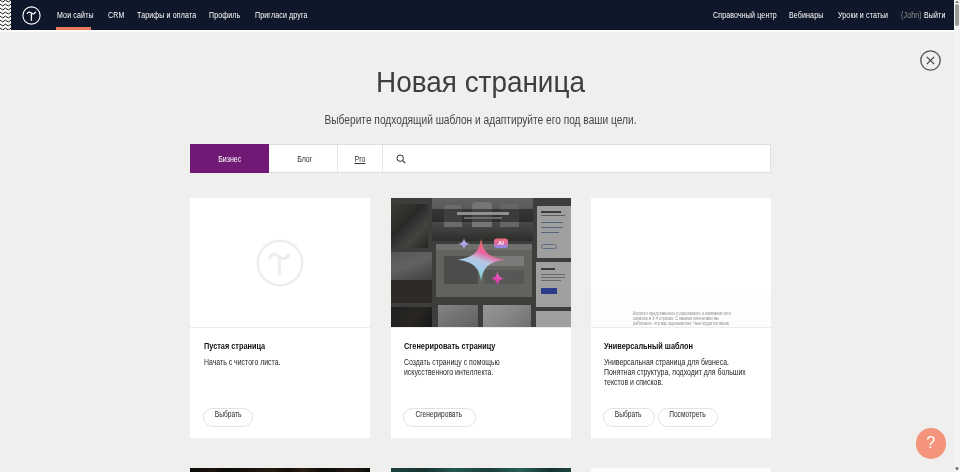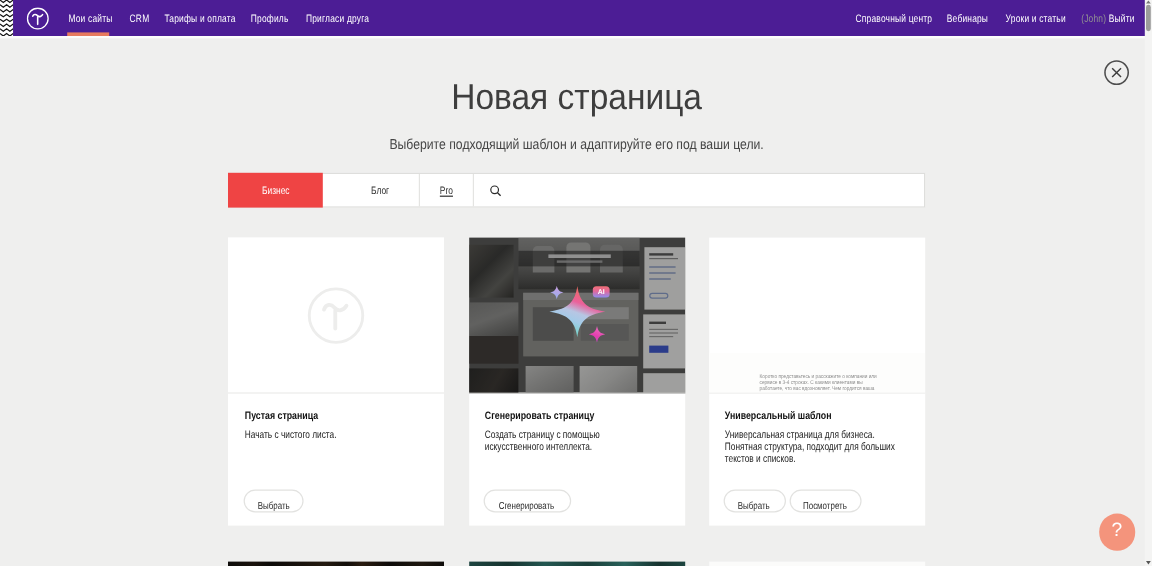--- a/index.html
+++ b/index.html
@@ -1,48 +1,48 @@
 <!DOCTYPE html>
 <html><head>
 <meta charset="utf-8">
 <style>
   * { margin:0; padding:0; box-sizing:border-box; }
   html,body { width:960px; height:472px; overflow:hidden; }
   body { font-family:"Liberation Sans", sans-serif; background:#efefee; position:relative; }
 
   
-  .topbar { position:absolute; left:0; top:0; width:960px; height:30px; background:#4c1d95; }
+  .topbar { position:absolute; left:0; top:0; width:960px; height:30px; background:#0f172a; }
   .topbar .zig { position:absolute; left:0; top:0; width:11px; height:30px; }
   .logo { position:absolute; left:22px; top:6px; }
   .ni { position:absolute; top:0; height:30px; line-height:30px; color:#fff; font-size:9px; white-space:nowrap; transform:scaleX(0.78); transform-origin:left center; letter-spacing:0.2px; }
   .ni .gray { color:#929292; }
   .underline { position:absolute; left:56px; top:27px; width:35px; height:3px; background:#e87a5e; }
   .whiteline { position:absolute; left:0; top:30px; width:960px; height:1.5px; background:#fcfcfb; }
 
   
   .title { position:absolute; left:0; top:64.8px; width:961px; text-align:center; font-size:30px; font-weight:400; color:#3e3e3e; transform:scaleX(0.931); }
   .subtitle { position:absolute; left:0; top:112.5px; width:961px; text-align:center; font-size:12px; color:#454545; transform:scaleX(0.848); }
 
   .closebtn { position:absolute; left:920px; top:50px; width:21px; height:21px; }
 
   
   .tabs { position:absolute; left:190px; top:144px; width:581px; height:29px; display:flex; background:#fff; border:1px solid #dededc; }
   .tab { border-right:1px solid #e4e4e2; display:flex; align-items:center; justify-content:center; font-size:9px; color:#303030; }
   .tab span { transform:scaleX(0.78); white-space:nowrap; }
   .tab:last-child { border-right:none; }
-  .tab.active { background:#ef4444; color:#fff; margin:-1px 16px -1px -1px; height:29px; border-right:none; }
+  .tab.active { background:#701a75; color:#fff; margin:-1px 4px -1px -1px; height:29px; border-right:none; }
 
   
   .card { position:absolute; top:198px; width:180px; height:240px; background:#fff; }
   .card .img { position:absolute; left:0; top:0; width:180px; height:130px; overflow:hidden; border-bottom:1px solid #ececea; }
   .card h3 { position:absolute; left:13.5px; top:341px; font-size:9px; font-weight:700; color:#101010; white-space:nowrap; transform:scaleX(0.815); transform-origin:left top; }
   .card .desc { position:absolute; left:13.5px; top:356.5px; font-size:9px; line-height:10.4px; color:#1d1d1d; white-space:nowrap; transform:scaleX(0.77); transform-origin:left top; }
   .card h3 { top:143px; }
   .card .desc { top:158.5px; }
-  .btn { position:absolute; top:210px; height:19px; border:1px solid #e2e2e0; border-radius:10px; background:#fff; font-size:8.5px; color:#2a2a2a; display:flex; align-items:flex-end; justify-content:center; }
+  .btn { position:absolute; top:210px; height:19px; border:1px solid #e2e2e0; border-radius:10px; background:#fff; font-size:8.5px; color:#2a2a2a; display:flex; align-items:flex-start; justify-content:center; }
   .btn span { transform:scaleX(0.78); white-space:nowrap; }
 
   
   .r2 { position:absolute; top:467.5px; width:180px; height:4.5px; }
 
   .helpbtn { position:absolute; left:915.5px; top:428px; width:30.5px; height:30.5px; border-radius:50%; background:#f4947c; color:#fff; font-size:16px; text-align:center; line-height:30px; }
 
   
   .sbar { position:absolute; left:954px; top:0; width:6px; height:472px; background:#f4f4f3; }
   .sthumb { position:absolute; left:1px; top:4px; width:4px; height:22px; background:#9b9b9b; border-radius:2px; }

